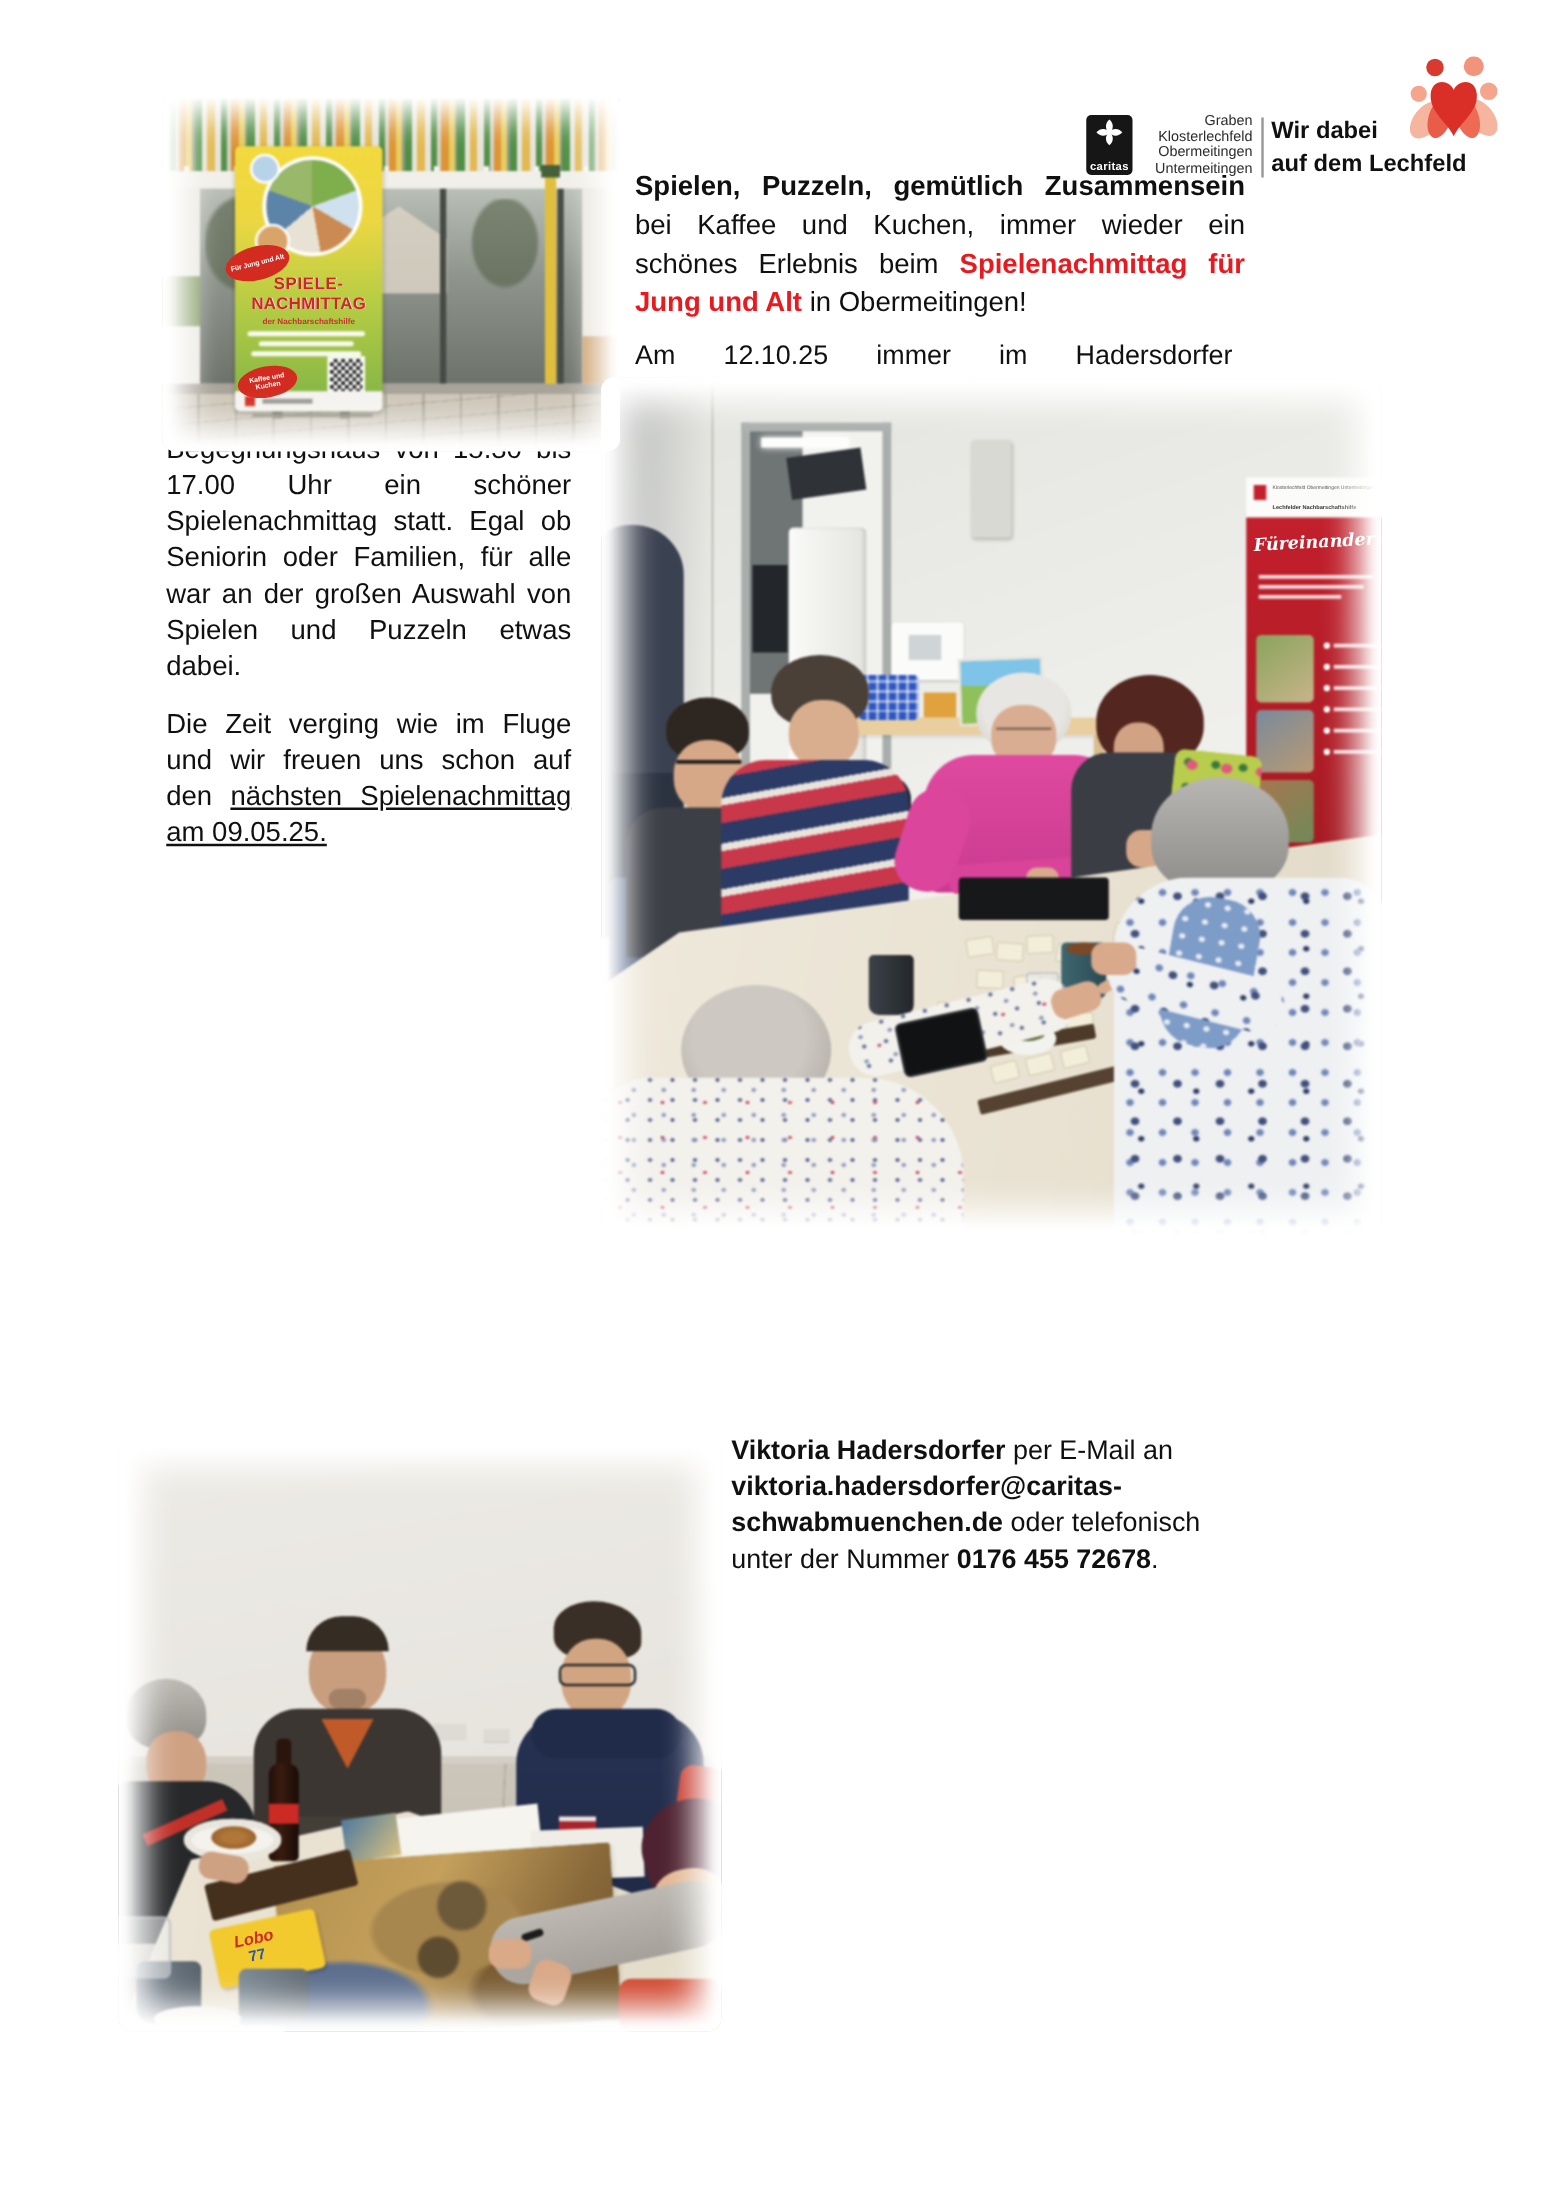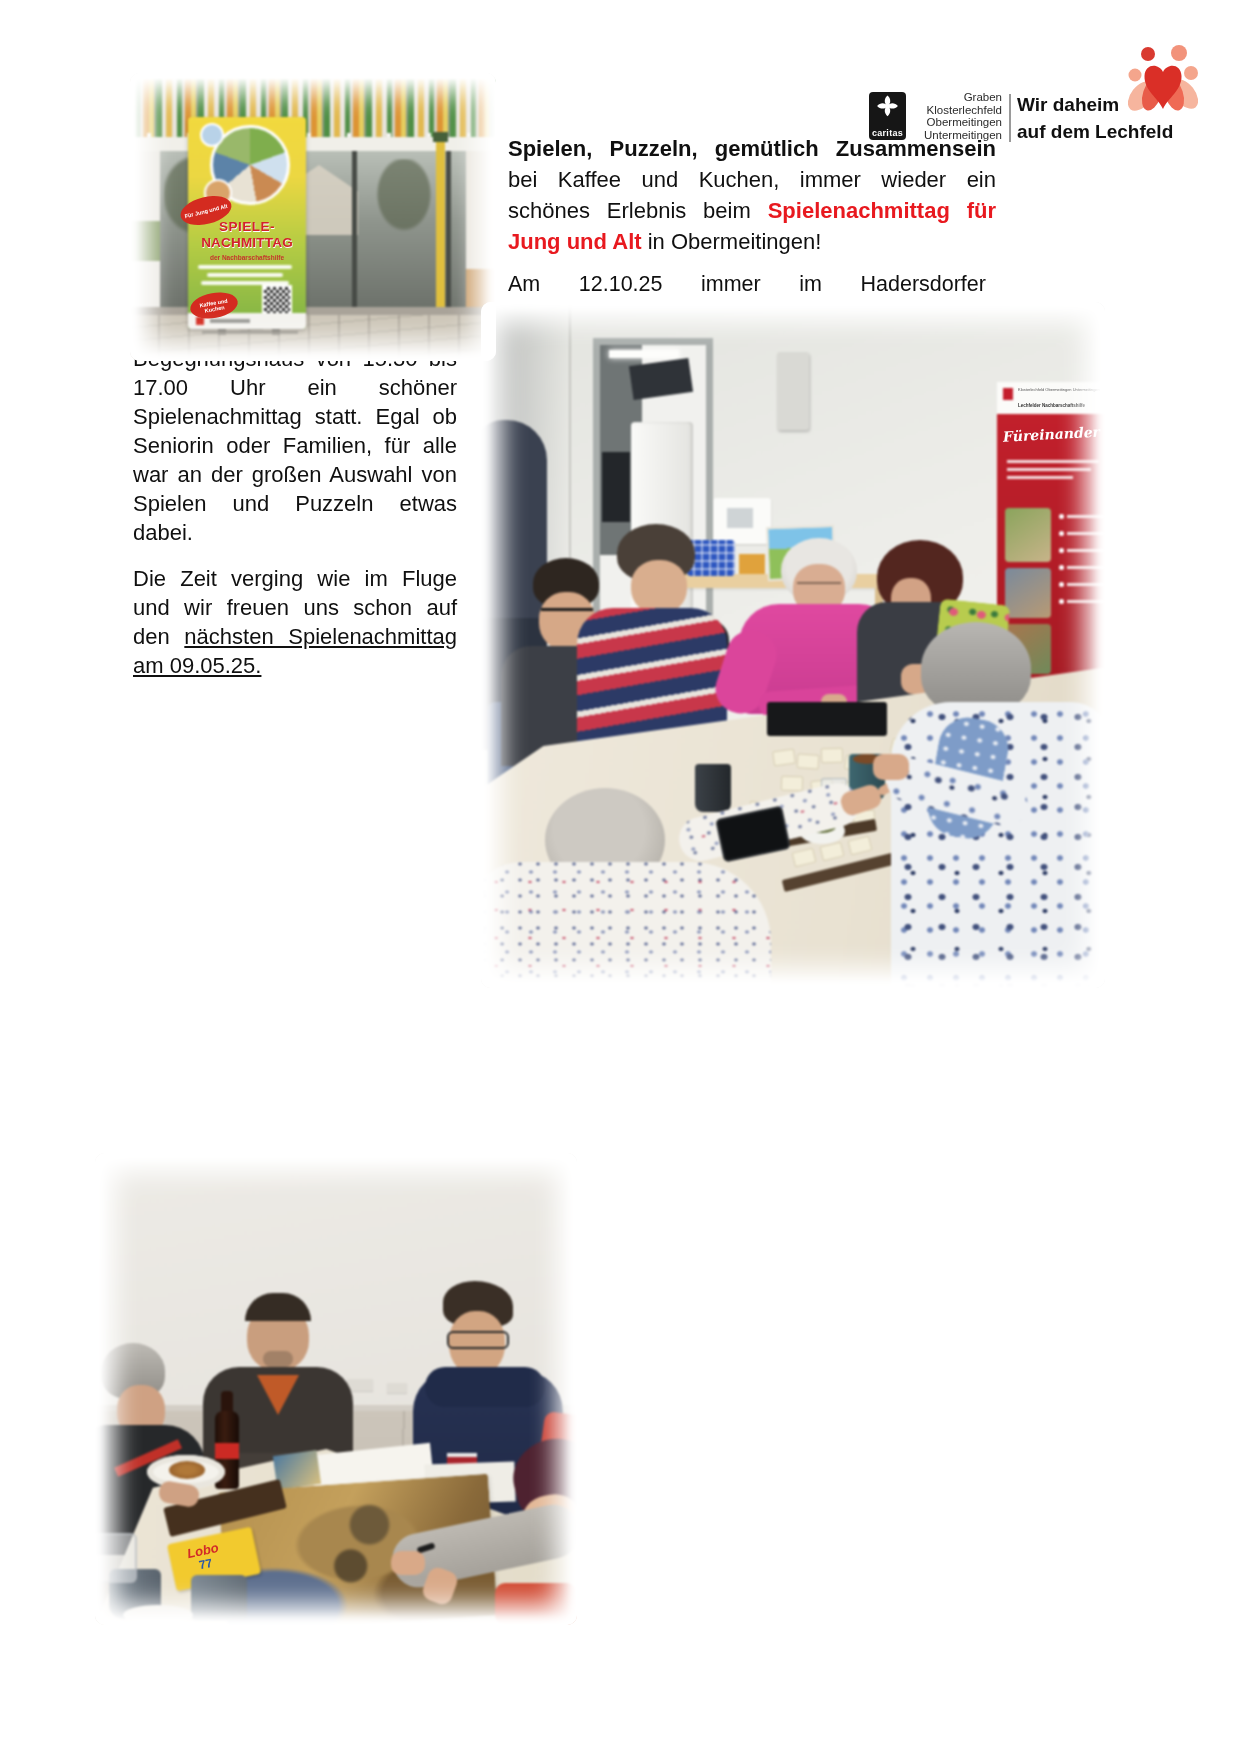--- a/index.html
+++ b/index.html
@@ -338,21 +338,21 @@
     <div class="caritas-word">caritas</div>
   </div>
   <div class="hdr-el" id="communities">
     <div>Graben</div>
     <div>Klosterlechfeld</div>
     <div>Obermeitingen</div>
     <div>Untermeitingen</div>
   </div>
   <div class="hdr-el" id="header-divider"></div>
   <div class="hdr-el" id="tagline">
-    <div>Wir daheim</div>
+    <div>Wir dabei</div>
     <div>auf dem Lechfeld</div>
   </div>
   <div class="hdr-el" id="heart-logo">
     <svg width="70" height="74" viewBox="0 0 70 74">
       <circle cx="20" cy="9" r="7" fill="#d93a30"></circle>
       <circle cx="51" cy="8" r="8" fill="#f2937b"></circle>
       <circle cx="7" cy="30" r="6.5" fill="#f4a58c"></circle>
       <circle cx="63" cy="28" r="7" fill="#f4a58c"></circle>
       <ellipse cx="13" cy="51" rx="10" ry="17" transform="rotate(38 13 51)" fill="#f6b59e"></ellipse>
       <ellipse cx="57" cy="49" rx="10" ry="17" transform="rotate(-38 57 49)" fill="#f6b59e"></ellipse>
@@ -372,20 +372,21 @@
     <span>im</span>
     <span>Hadersdorfer</span>
   </div>
 
   <div id="left-col">
     <p>Begegnungshaus von 15.30 bis 17.00 Uhr ein schöner Spielenachmittag statt. Egal ob Seniorin oder Familien, für alle war an der großen Auswahl von Spielen und Puzzeln etwas dabei.</p>
     <p><span>Die Zeit verging wie im Fluge und wir freuen uns schon auf den </span><span class="u">nächsten Spielenachmittag am 09.05.25.</span></p>
   </div>
 
   <div id="contact">
+    <p><span class="b">Viktoria Hadersdorfer</span><span> per E-Mail an </span><span class="b">viktoria.hadersdorfer@caritas-schwabmuenchen.de</span><span> oder telefonisch unter der Nummer </span><span class="b">0176 455 72678</span><span>.</span></p>
   </div>
 
   <div class="photo" id="photo-entrance">
     <div class="scene">
       <div class="en-sky"></div>
       <div class="en-slats"></div>
       <div class="en-fascia"></div>
       <div class="en-wall-left"></div>
       <div class="en-green"></div>
       <div class="en-glass"></div>

